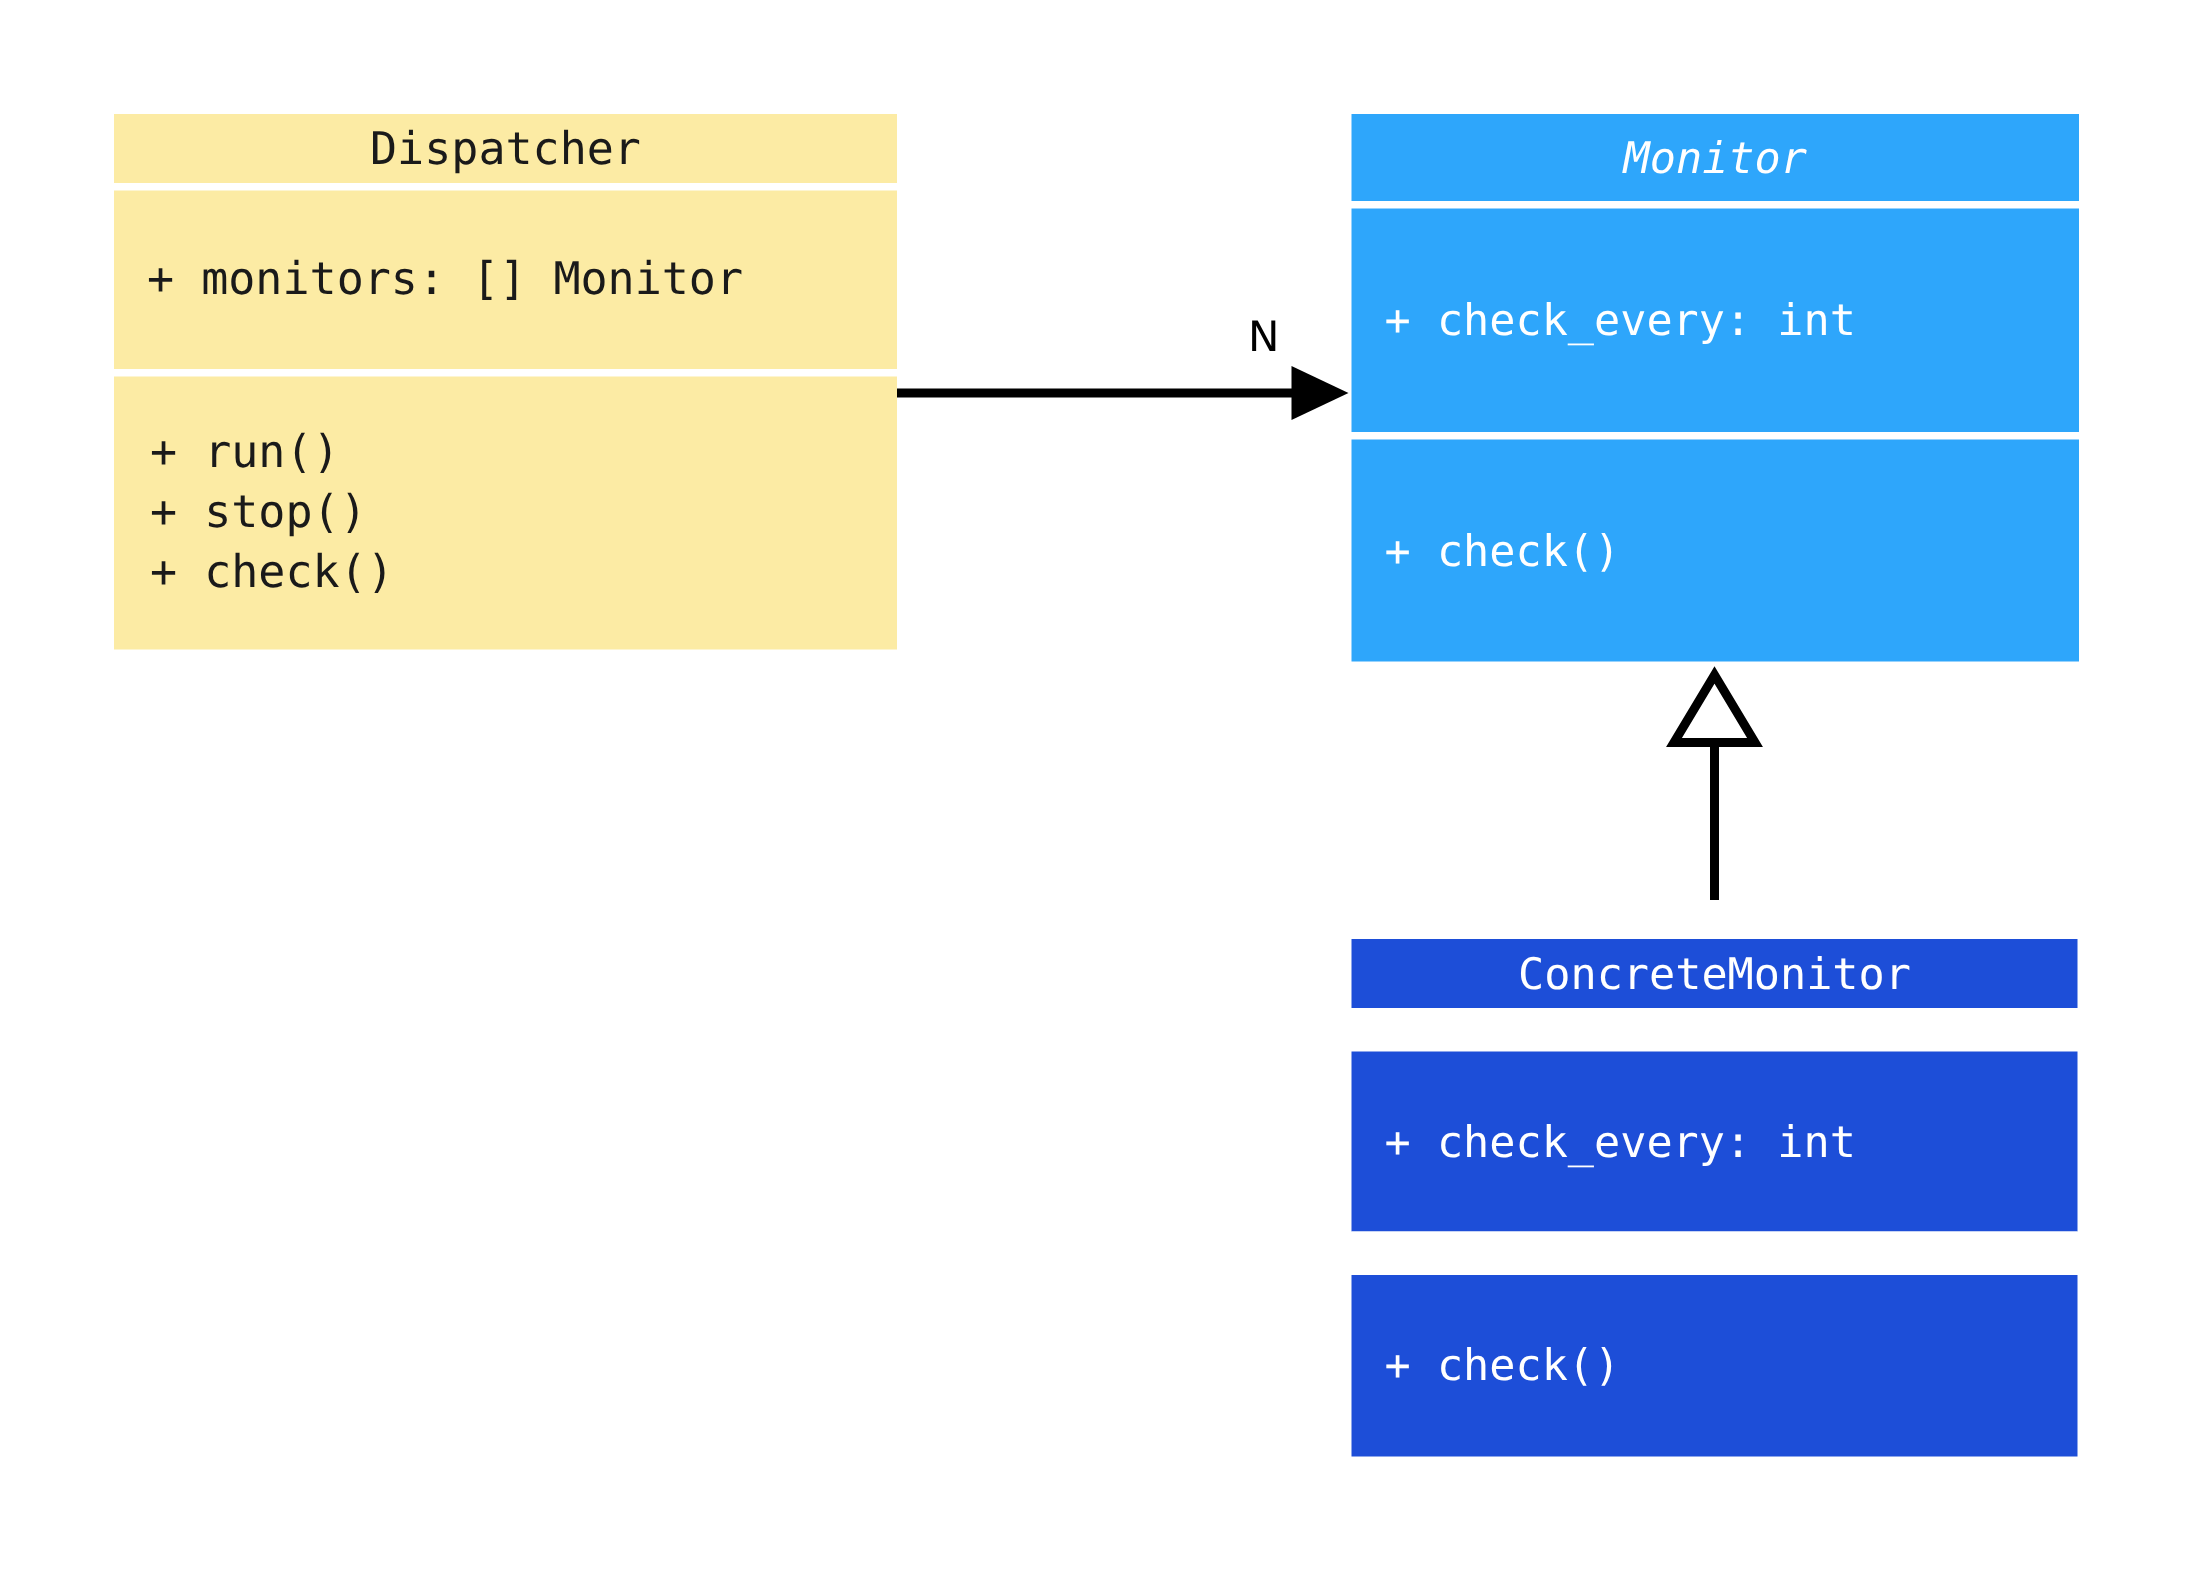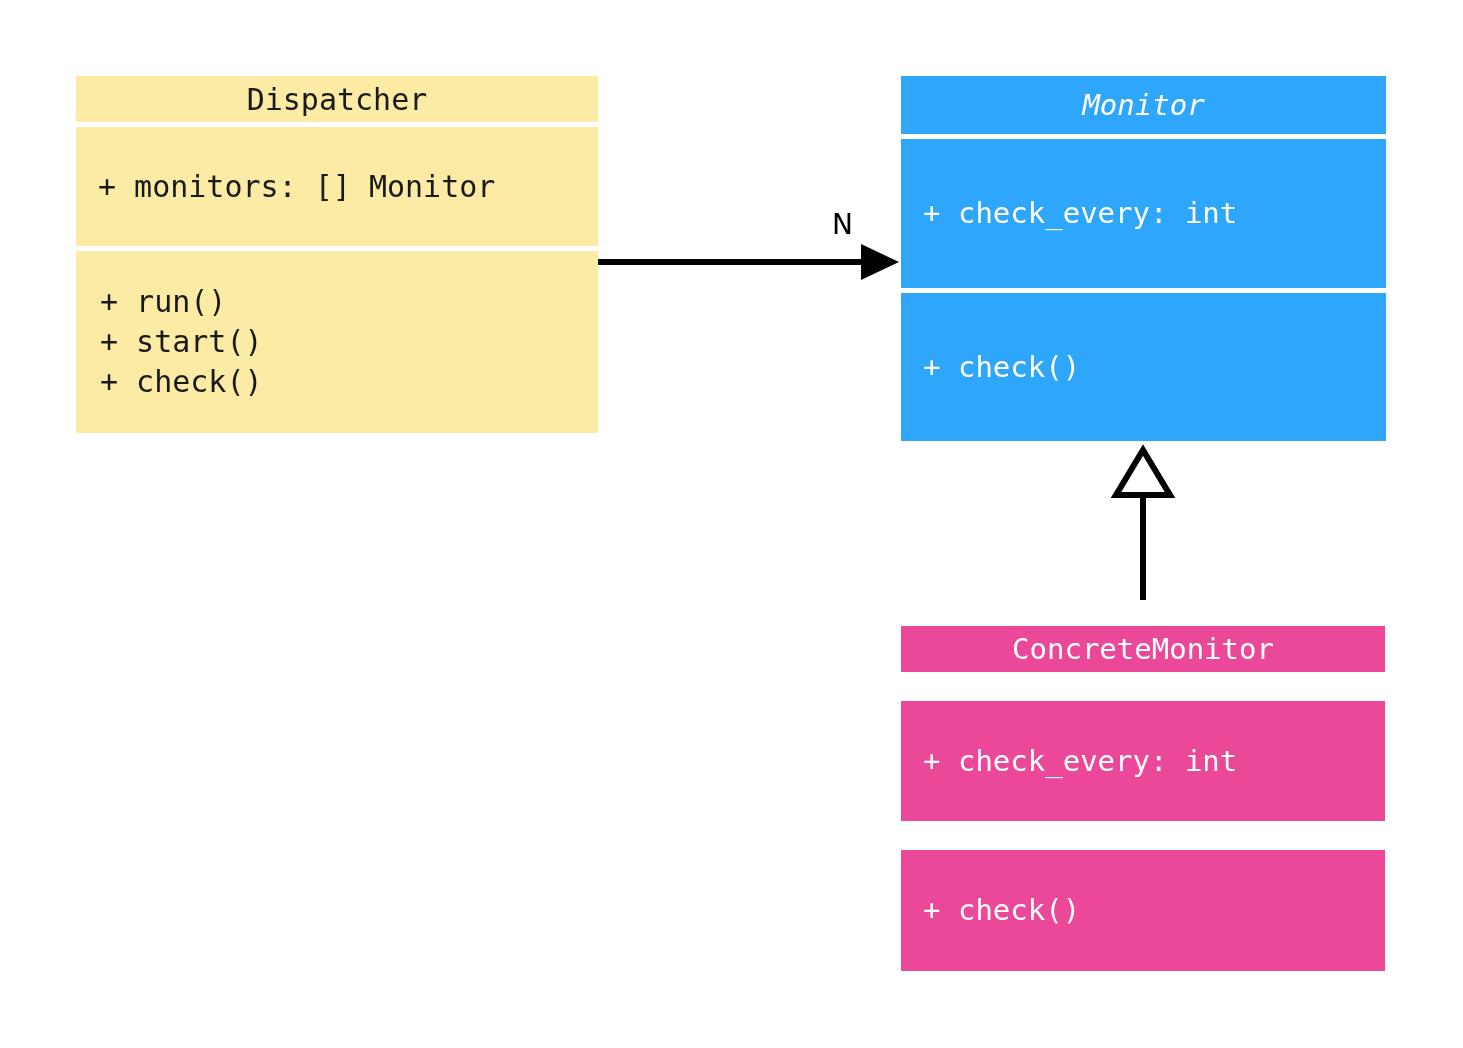--- a/index.html
+++ b/index.html
@@ -69,21 +69,21 @@
   }
   #class-monitor .uml-compartment { background: #2ea6fb; color: #ffffff; }
   #class-monitor .uml-title { height: 58px; font-size: 29px; font-style: italic; }
   #class-monitor .c-attrs { height: 149px; padding: 0 22px; font-size: 29px; }
   #class-monitor .c-methods { height: 148px; padding: 0 22px; font-size: 29px; }
 
   
   #class-concretemonitor {
     left: 901px; top: 602px; width: 484px; height: 369px;
   }
-  #class-concretemonitor .uml-compartment { background: #ec4899; color: #ffffff; margin-top: 24px; }
+  #class-concretemonitor .uml-compartment { background: #1d4ed8; color: #ffffff; margin-top: 24px; }
   #class-concretemonitor .uml-title { height: 58px; font-size: 29px; }
   #class-concretemonitor .c-attrs { height: 150px; padding: 0 22px; font-size: 29px; }
   #class-concretemonitor .c-methods { height: 151px; padding: 0 22px; font-size: 29px; }
 
   
   .connector-layer {
     position: absolute;
     left: 0; top: 0;
     width: 1463px; height: 1048px;
     pointer-events: none;
@@ -104,21 +104,21 @@
 
   <div class="uml-class" id="class-dispatcher">
     <div class="uml-compartment uml-title">Dispatcher</div>
     <div class="gap"></div>
     <div class="uml-compartment uml-body c-attrs">
       <div class="uml-row">+ monitors: [] Monitor</div>
     </div>
     <div class="gap"></div>
     <div class="uml-compartment uml-body c-methods">
       <div class="uml-row">+ run()</div>
-      <div class="uml-row">+ start()</div>
+      <div class="uml-row">+ stop()</div>
       <div class="uml-row">+ check()</div>
     </div>
   </div>
 
   <div class="uml-class" id="class-monitor">
     <div class="uml-compartment uml-title">Monitor</div>
     <div class="gap"></div>
     <div class="uml-compartment uml-body c-attrs">
       <div class="uml-row">+ check_every: int</div>
     </div>

